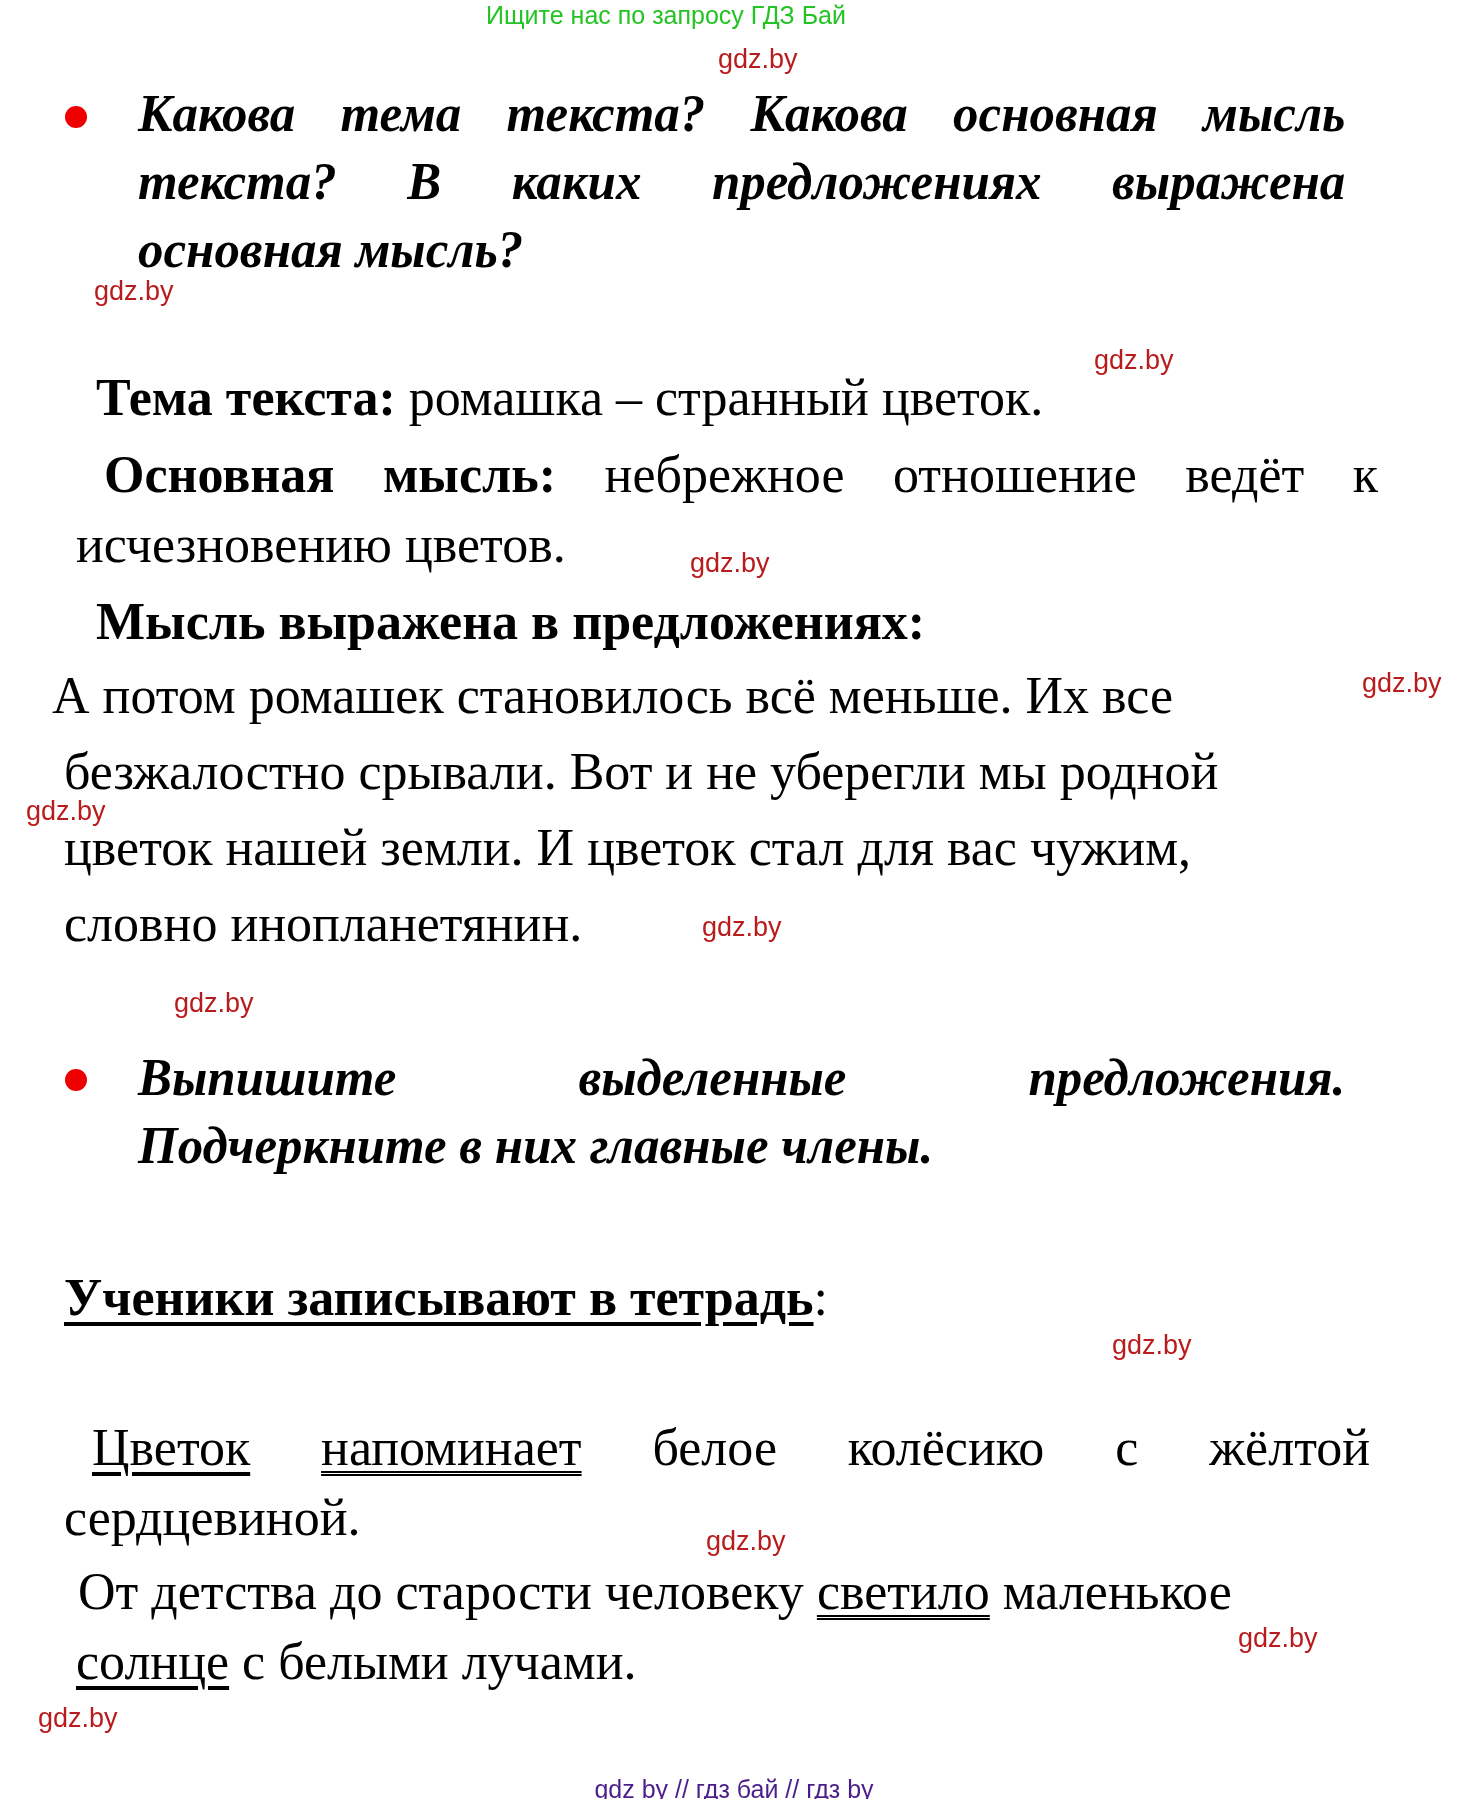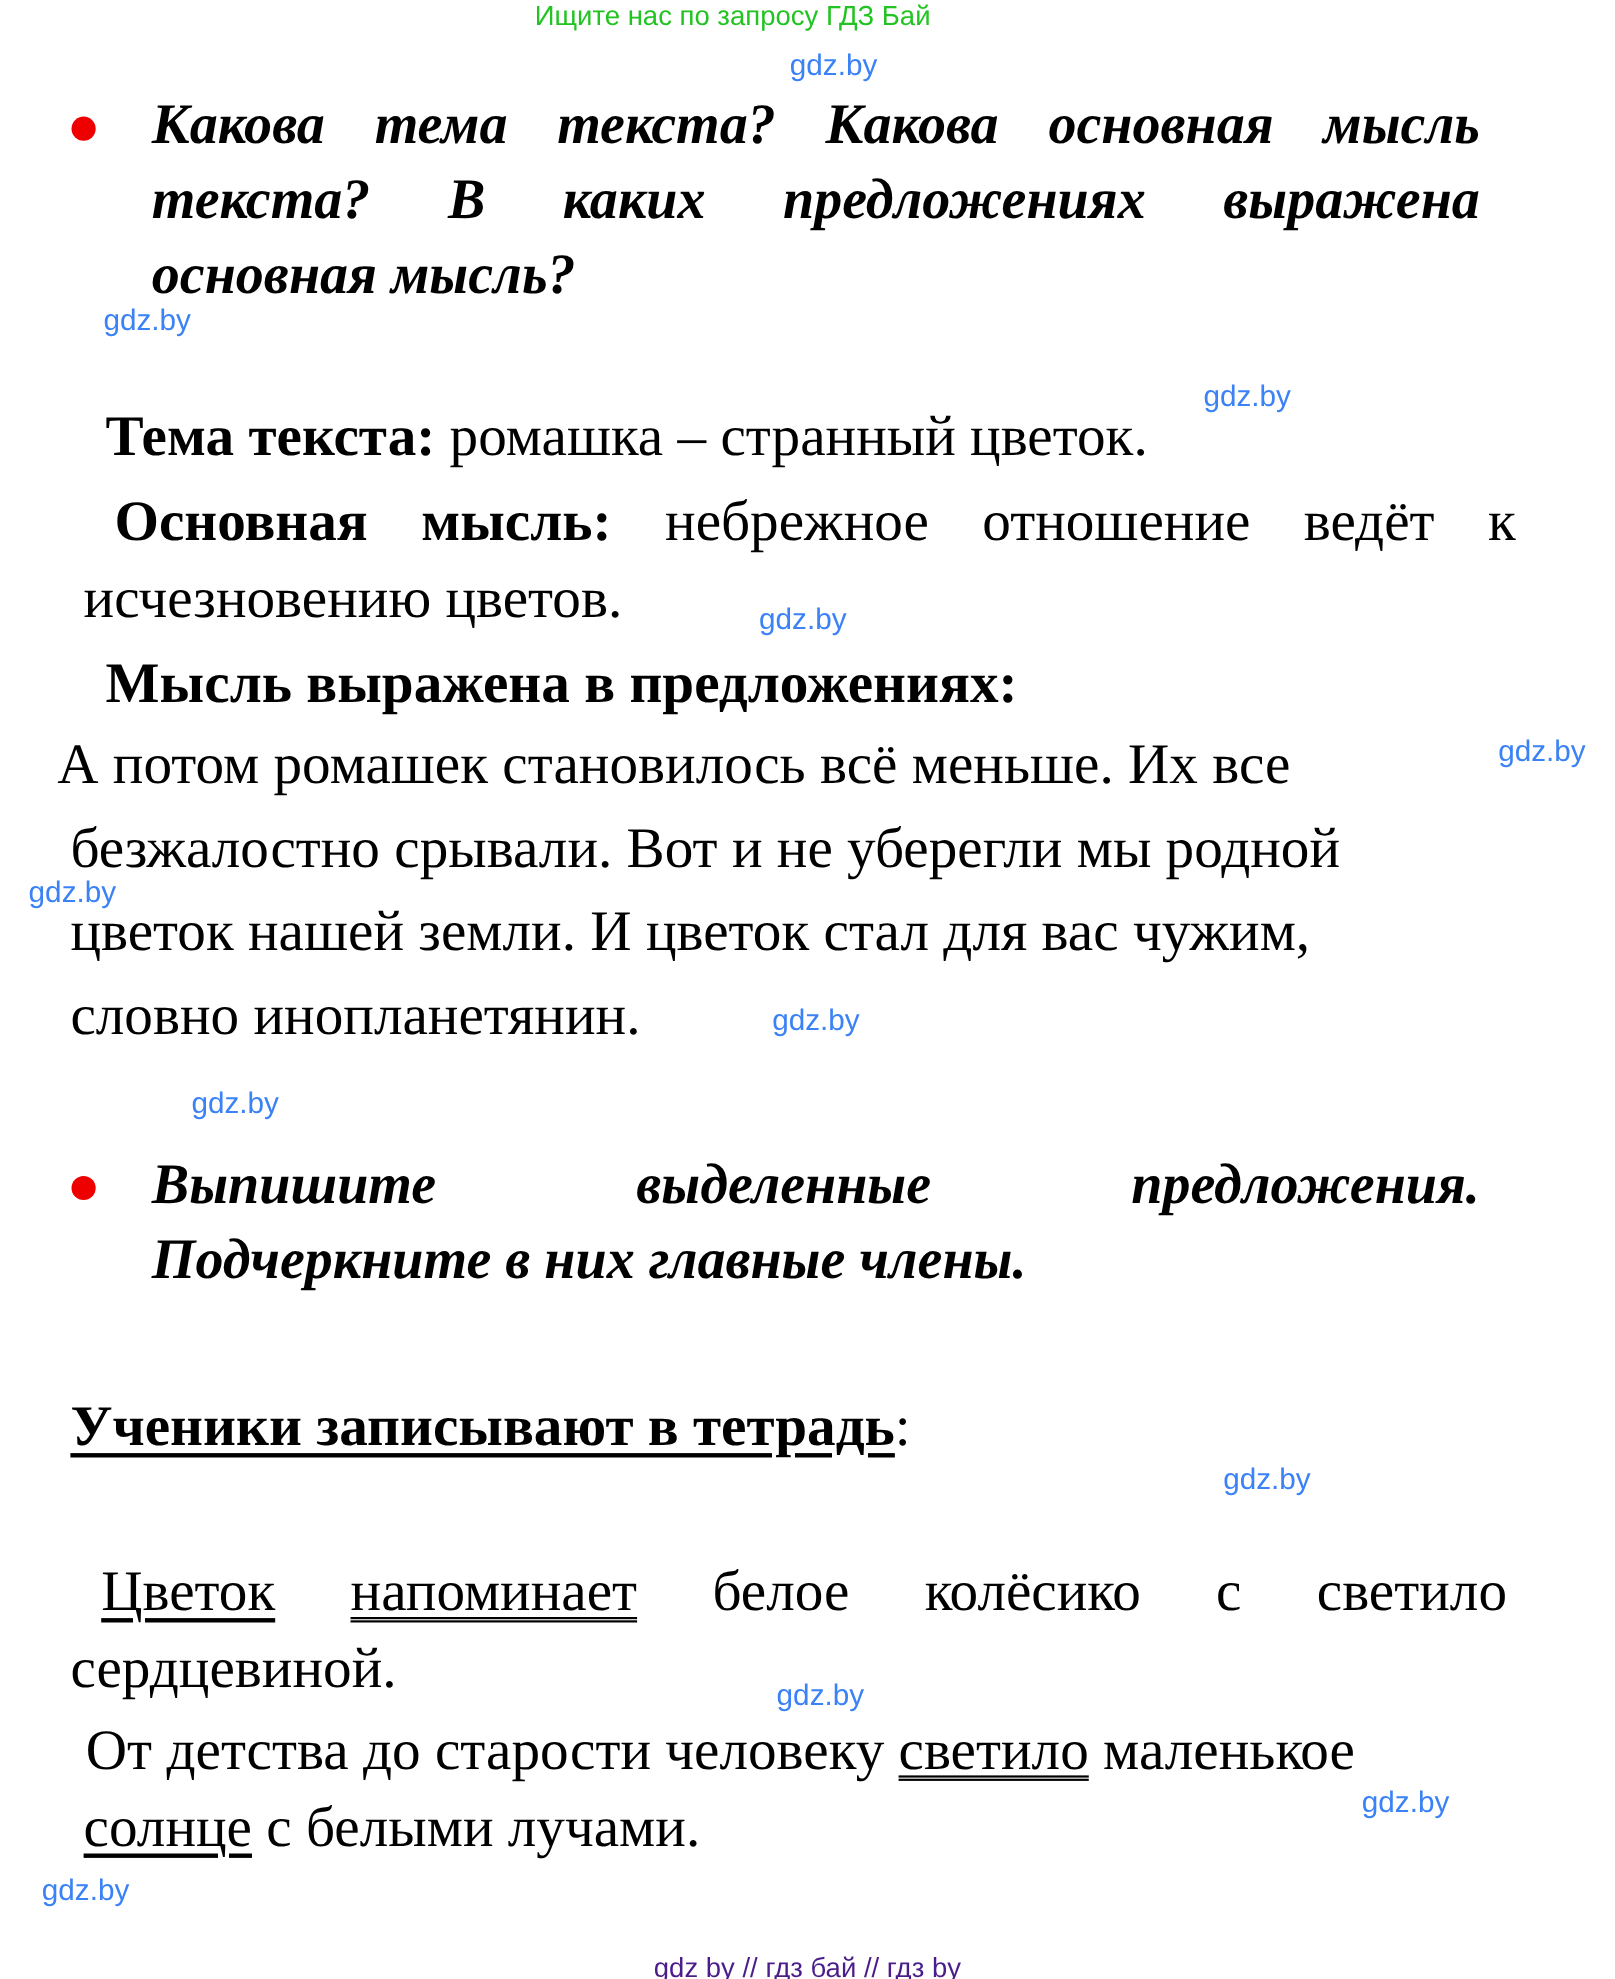--- a/index.html
+++ b/index.html
@@ -8,21 +8,21 @@
       background: #ffffff; color: #000;
       font-family: "Liberation Serif", serif;
     }
     .banner {
       position: absolute; top: 0; left: 0; width: 1332px; text-align: center;
       font-family: "Liberation Sans", sans-serif; font-size: 25px; color: #22c322;
       line-height: 30px;
     }
     .wm {
       position: absolute; font-family: "Liberation Sans", sans-serif;
-      font-size: 27px; color: #3b82f6; line-height: 30px; white-space: nowrap;
+      font-size: 27px; color: #b91c1c; line-height: 30px; white-space: nowrap;
     }
     .bullet {
       position: absolute; width: 22px; height: 22px; border-radius: 50%;
       background: #ee0000;
     }
     .q {
       position: absolute; left: 138px; width: 1232px;
       font-family: "Liberation Serif", serif; font-style: italic; font-weight: bold;
       font-size: 52px; line-height: 68px; text-align: justify; text-align-last: left;
       transform: scaleX(0.98); transform-origin: left top;
@@ -88,21 +88,21 @@
   <div class="q" style="top:1112px;">Подчеркните в них главные члены.</div>
 </div>
 
 <div class="line b" style="left:64px; top:1268px;">
   <span class="u1">Ученики записывают в тетрадь</span><span style="font-weight:normal">:</span>
 </div>
 
 <div class="line just" style="left:92px; top:1418px; width:1278px;">
   <span class="u1">Цветок</span>
   <span class="u2">напоминает</span>
-  <span>белое колёсико с светило</span>
+  <span>белое колёсико с жёлтой</span>
 </div>
 <div class="line" style="left:64px; top:1488px;">сердцевиной.</div>
 
 <div class="line" style="left:78px; top:1562px;">
   <span>От детства до старости человеку </span><span class="u2">светило</span><span> маленькое</span>
 </div>
 <div class="line" style="left:76px; top:1632px;">
   <span class="u1">солнце</span><span> с белыми лучами.</span>
 </div>
 

